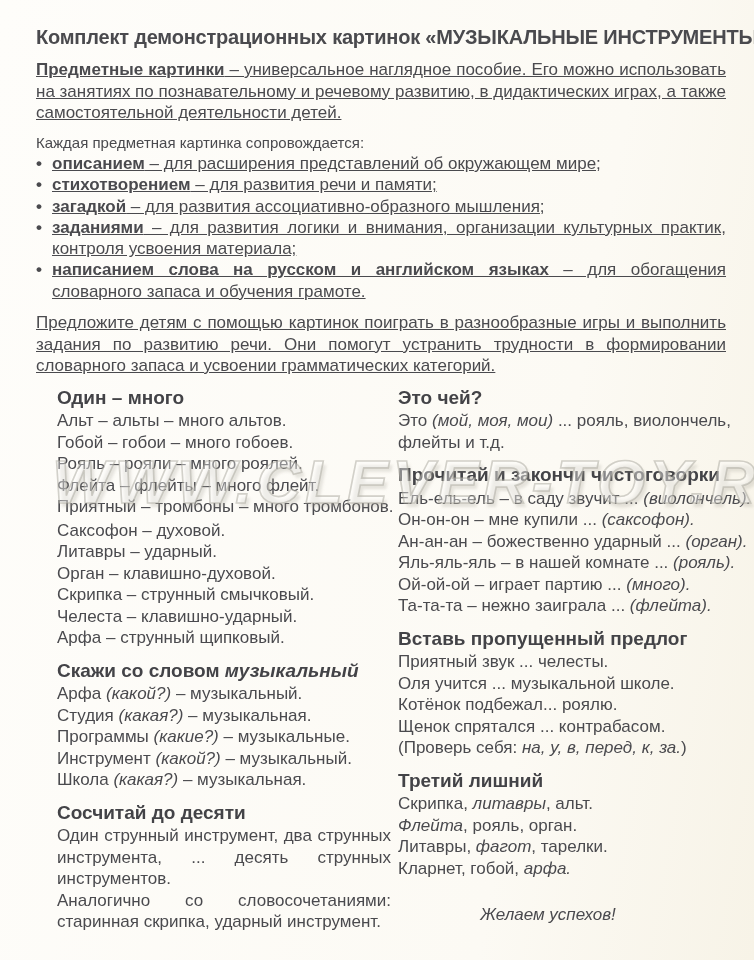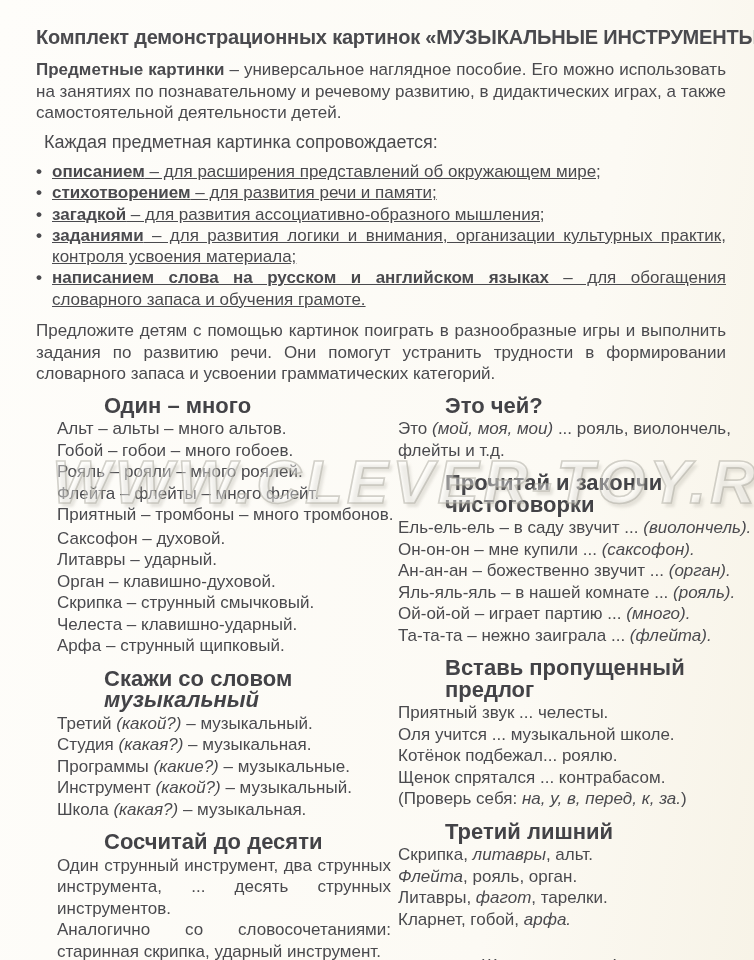--- a/index.html
+++ b/index.html
@@ -10,34 +10,35 @@
     color:#47474b;
   }
   .content{position:absolute;left:36px;top:26px;width:690px;}
   .doc-title{
     font-size:20px;font-weight:bold;color:#4a4a4e;letter-spacing:-0.2px;
     white-space:nowrap;margin:0 0 10px 0;
   }
   .para{
     font-size:17px;line-height:21.5px;text-align:justify;color:#4a4a4e;
     margin:1px 0 8px 0;
+    text-decoration:underline;
   }
-  .line-plain{font-size:18px;line-height:21.5px;color:#4a4a4e;margin:8px;}
+  .line-plain{font-size:15px;line-height:21.5px;color:#4a4a4e;margin:0;}
   .bullets{margin:0 0 10px 0;}
   .bullet-line{display:flex;font-size:17px;line-height:21.3px;color:#4a4a4e;}
   .dot{width:16px;flex:0 0 16px;font-weight:bold;}
   .bullet-text{flex:1;text-align:justify;text-decoration:underline;}
   .columns{display:flex;margin-top:8px;}
   .col{font-size:17px;color:#4a4a4e;}
   .col-left{width:334px;margin-left:21px;}
   .col-right{width:345px;margin-left:7px;}
   .sec{margin:0 0 2px 0;}
   .sec-heading{
-    font-weight:bold;font-size:22px;line-height:21.5px;color:#434347;
-    margin-top:11px;margin-bottom:2px;margin-left:47px;
+    font-weight:bold;font-size:19px;line-height:21.5px;color:#434347;
+    margin-top:11px;margin-bottom:2px;
   }
   .sec:first-child .sec-heading{margin-top:2px;}
   .sec-line{line-height:21.5px;white-space:nowrap;}
   .sec-line.wrap{white-space:normal;}
   .sec-line.justify{white-space:normal;text-align:justify;}
   .closing{
     font-size:17px;font-style:italic;color:#4a4a4e;text-align:center;
     margin-top:26px;width:300px;
   }
   .seg-r{font-style:normal;font-weight:normal;}
@@ -105,21 +106,21 @@
           <section class="sec">
             <div class="sec-line"><span class="seg-r">Саксофон – духовой.</span></div>
             <div class="sec-line"><span class="seg-r">Литавры – ударный.</span></div>
             <div class="sec-line"><span class="seg-r">Орган – клавишно-духовой.</span></div>
             <div class="sec-line"><span class="seg-r">Скрипка – струнный смычковый.</span></div>
             <div class="sec-line"><span class="seg-r">Челеста – клавишно-ударный.</span></div>
             <div class="sec-line"><span class="seg-r">Арфа – струнный щипковый.</span></div>
           </section>
           <section class="sec">
             <div class="sec-heading"><span class="seg-b">Скажи со словом </span><span class="seg-bi">музыкальный</span></div>
-            <div class="sec-line"><span class="seg-r">Третий </span><span class="seg-i">(какой?)</span><span class="seg-r"> – музыкальный.</span></div>
+            <div class="sec-line"><span class="seg-r">Арфа </span><span class="seg-i">(какой?)</span><span class="seg-r"> – музыкальный.</span></div>
             <div class="sec-line"><span class="seg-r">Студия </span><span class="seg-i">(какая?)</span><span class="seg-r"> – музыкальная.</span></div>
             <div class="sec-line"><span class="seg-r">Программы </span><span class="seg-i">(какие?)</span><span class="seg-r"> – музыкальные.</span></div>
             <div class="sec-line"><span class="seg-r">Инструмент </span><span class="seg-i">(какой?)</span><span class="seg-r"> – музыкальный.</span></div>
             <div class="sec-line"><span class="seg-r">Школа </span><span class="seg-i">(какая?)</span><span class="seg-r"> – музыкальная.</span></div>
           </section>
           <section class="sec">
             <div class="sec-heading"><span class="seg-b">Сосчитай до десяти</span></div>
             <div class="sec-line wrap justify"><span class="seg-r">Один струнный инструмент, два струнных инструмента, ... десять струнных инструментов.</span></div>
             <div class="sec-line wrap justify"><span class="seg-r">Аналогично со словосочетаниями: старинная скрипка, ударный инструмент.</span></div>
           </section>
@@ -127,21 +128,21 @@
       <div class="col col-right">
         <div>
             <section class="sec">
               <div class="sec-heading"><span class="seg-b">Это чей?</span></div>
               <div class="sec-line wrap"><span class="seg-r">Это </span><span class="seg-i">(мой, моя, мои)</span><span class="seg-r"> ... рояль, виолончель, флейты и т.д.</span></div>
             </section>
             <section class="sec">
               <div class="sec-heading"><span class="seg-b">Прочитай и закончи чистоговорки</span></div>
               <div class="sec-line"><span class="seg-r">Ель-ель-ель – в саду звучит ... </span><span class="seg-i">(виолончель).</span></div>
               <div class="sec-line"><span class="seg-r">Он-он-он – мне купили ... </span><span class="seg-i">(саксофон).</span></div>
-              <div class="sec-line"><span class="seg-r">Ан-ан-ан – божественно звучит ... </span><span class="seg-i">(орган).</span></div>
+              <div class="sec-line"><span class="seg-r">Ан-ан-ан – божественно ударный ... </span><span class="seg-i">(орган).</span></div>
               <div class="sec-line"><span class="seg-r">Яль-яль-яль – в нашей комнате ... </span><span class="seg-i">(рояль).</span></div>
               <div class="sec-line"><span class="seg-r">Ой-ой-ой – играет партию ... </span><span class="seg-i">(много).</span></div>
               <div class="sec-line"><span class="seg-r">Та-та-та – нежно заиграла ... </span><span class="seg-i">(флейта).</span></div>
             </section>
             <section class="sec">
               <div class="sec-heading"><span class="seg-b">Вставь пропущенный предлог</span></div>
               <div class="sec-line"><span class="seg-r">Приятный звук ... челесты.</span></div>
               <div class="sec-line"><span class="seg-r">Оля учится ... музыкальной школе.</span></div>
               <div class="sec-line"><span class="seg-r">Котёнок подбежал... роялю.</span></div>
               <div class="sec-line"><span class="seg-r">Щенок спрятался ... контрабасом.</span></div>

